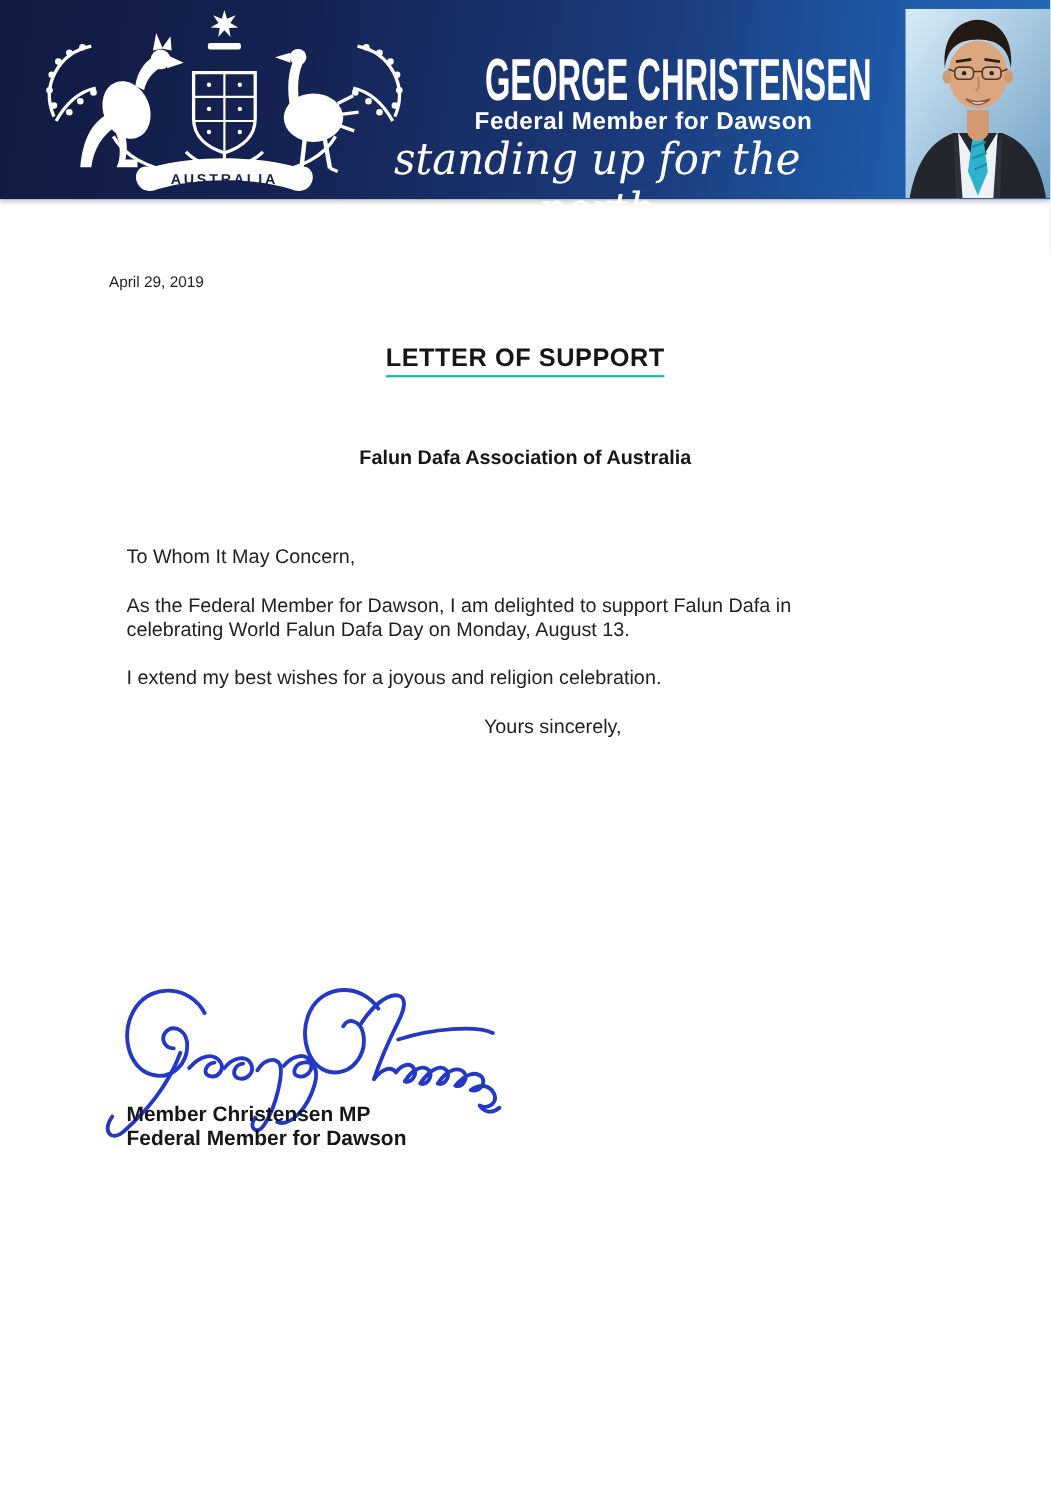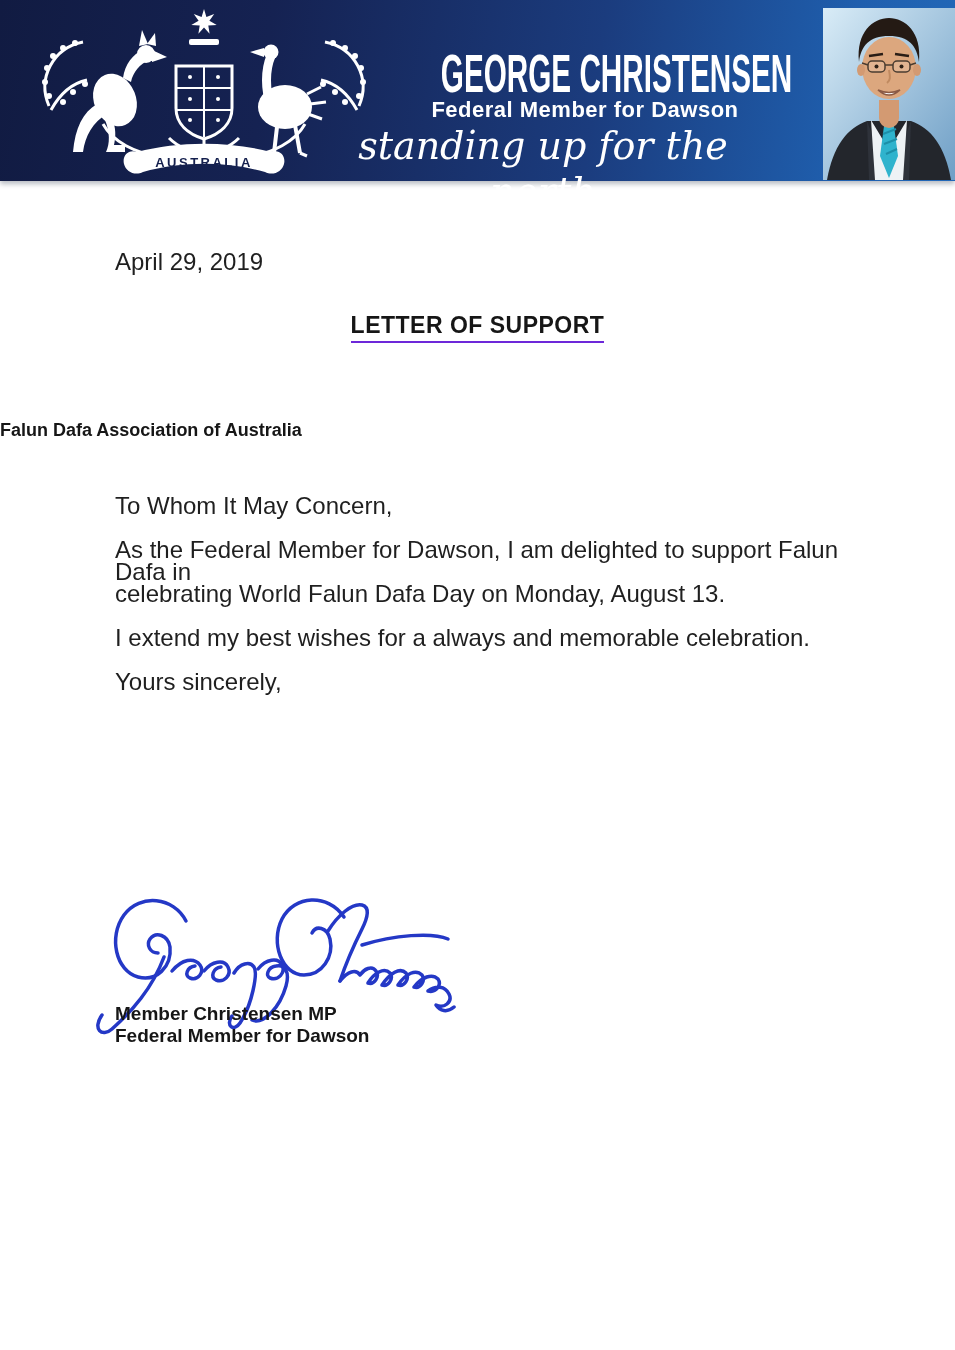--- a/index.html
+++ b/index.html
@@ -32,31 +32,31 @@
     font-size:22px;font-weight:bold;color:#fff;letter-spacing:.5px;
   }
   .mp-tagline{
     position:absolute;top:122px;left:0;width:100%;text-align:center;
     font-family:"DejaVu Serif",serif;font-style:italic;
     font-size:40px;color:#fff;transform:translateX(-42px) scaleX(.95);
   }
   .portrait{position:absolute;right:0;top:8px;width:132px;height:172px;display:block;}
 
   
-  .date{position:absolute;left:115px;top:248px;font-size:24px;}
+  .date{position:absolute;left:99px;top:248px;font-size:14px;}
   .letter-title-wrap{position:absolute;top:312px;left:0;width:100%;text-align:center;}
   .letter-title{
     display:inline-block;font-size:23px;font-weight:bold;letter-spacing:.5px;
-    border-bottom:2px solid #6d28d9;padding-bottom:2px;color:#161616;
-  }
-  .recipient{position:absolute;top:420px;left:0;width:100%;
+    border-bottom:2px solid #14b8a6;padding-bottom:2px;color:#161616;
+  }
+  .recipient{position:absolute;top:406px;left:0;width:100%;text-align:center;
     font-size:18px;font-weight:bold;color:#161616;}
-  .body-col{position:absolute;left:115px;top:495px;width:775px;font-size:24px;line-height:22px;}
+  .body-col{position:absolute;left:115px;top:495px;width:775px;font-size:18px;line-height:22px;}
   .para{white-space:pre-line;margin:0 0 22px 0;}
-  .closing{}
+  .closing{text-align:center;}
   .signature{position:absolute;left:76px;top:893px;width:380px;height:150px;pointer-events:none;}
   .signatory{position:absolute;left:115px;top:1003px;font-size:19px;font-weight:bold;line-height:22px;color:#161616;}
 </style>
 </head>
 <body>
 
 <div class="page">
 
   <div class="banner">
 
@@ -203,21 +203,21 @@
   <div class="letter-title-wrap">
     <span class="letter-title">LETTER OF SUPPORT</span>
   </div>
 
   <div class="recipient">Falun Dafa Association of Australia</div>
 
   <div class="body-col">
     <p class="para">To Whom It May Concern,</p>
     <p class="para">As the Federal Member for Dawson, I am delighted to support Falun Dafa in
 celebrating World Falun Dafa Day on Monday, August 13.</p>
-    <p class="para">I extend my best wishes for a always and memorable celebration.</p>
+    <p class="para">I extend my best wishes for a joyous and religion celebration.</p>
     <p class="para closing">Yours sincerely,</p>
   </div>
 
   <svg class="signature" viewBox="0 0 380 150">
     <g fill="none" stroke="#2438c6" stroke-width="3.5" stroke-linecap="round" stroke-linejoin="round">
 
       <path d="M110,28 C98,4 64,0 48,22 C32,44 40,78 62,84 C80,89 96,74 94,54 C92,42 80,38 74,46 C70,52 74,60 82,60"></path>
       <path d="M88,64 C76,96 56,118 36,136 C26,145 16,136 26,122"></path>
 
       <path d="M96,78 C106,66 118,64 124,72 C129,79 122,88 114,85 C108,83 111,74 119,73"></path>

